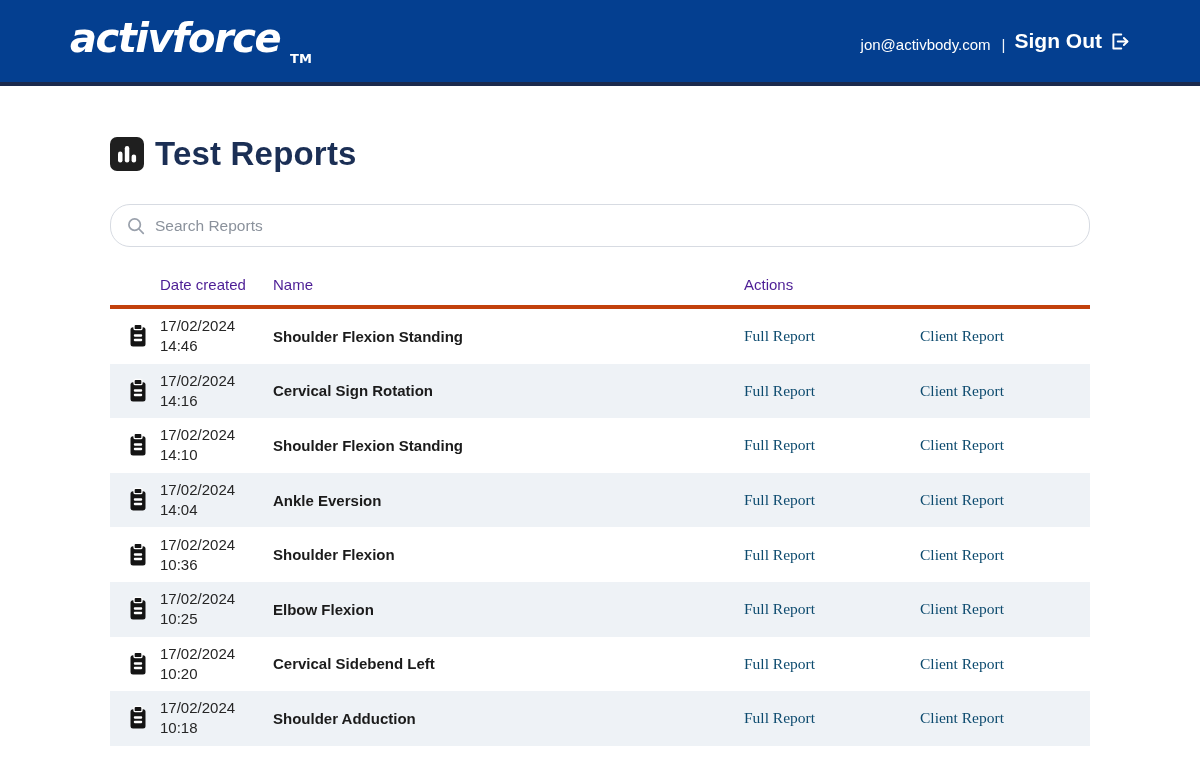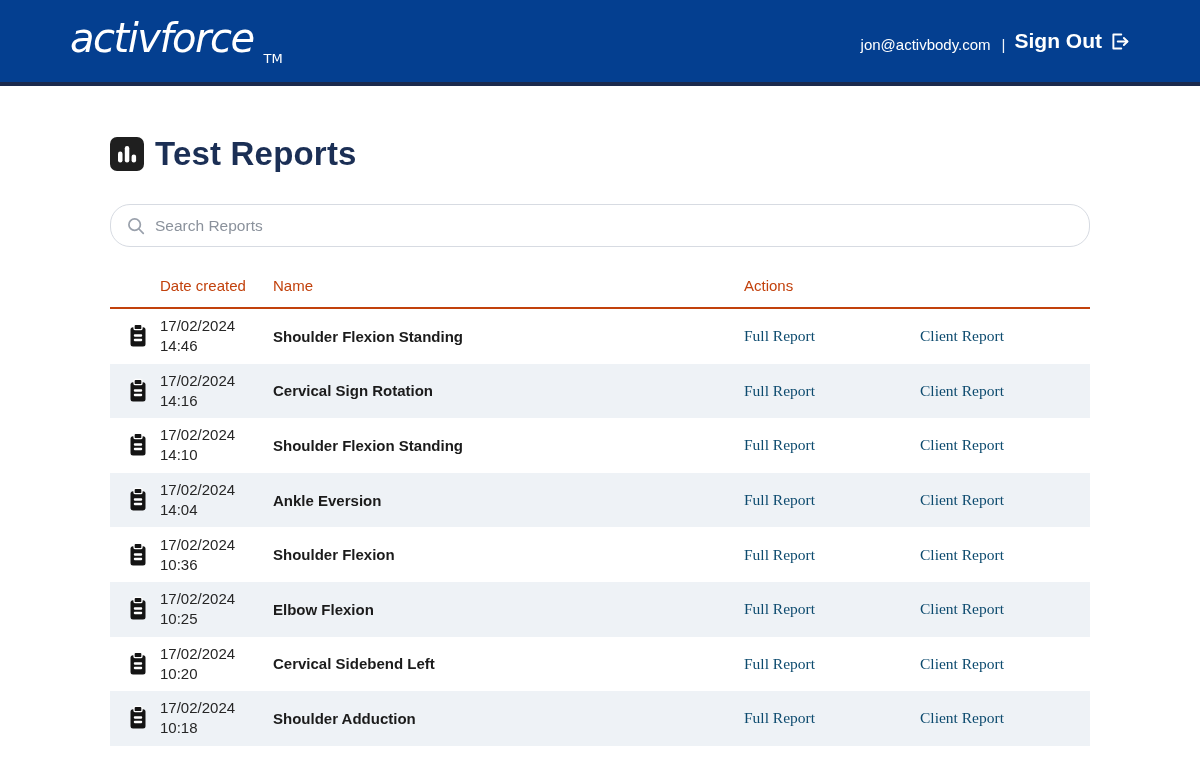--- a/index.html
+++ b/index.html
@@ -17,21 +17,21 @@
     background: #043f90;
     border-bottom: 4px solid #1b2a4d;
     display: flex;
     align-items: center;
     justify-content: space-between;
     padding: 0 70px;
   }
   .logo {
     color: #ffffff;
     font-family: "DejaVu Sans", sans-serif;
-    font-weight: normal;
+    font-weight: bold;
     font-style: italic;
     font-size: 40px;
     letter-spacing: -1.5px;
     cursor: pointer;
     line-height: 1;
     display: flex;
     align-items: flex-start;
   }
   .logo .tm {
     font-size: 13px;
@@ -101,23 +101,23 @@
 
   
   .table { margin-top: 16px; }
   .thead, .row {
     display: grid;
     grid-template-columns: 50px 113px 1fr 176px 170px;
     align-items: center;
   }
   .thead {
     height: 46px;
-    color: #c2410c;
+    color: #4c1d95;
     font-size: 15px;
-    border-bottom: 2px solid #c2410c;
+    border-bottom: 4px solid #c2410c;
   }
   .row { height: 54.6px; background: #ffffff; }
   .row:nth-child(even) { background: #eef2f6; }
 
   .cell-icon { padding-left: 18px; display: flex; align-items: center; }
   .cell-icon svg { display: block; }
   .cell-date { font-size: 15px; color: #262626; line-height: 20px; }
   .cell-name { font-size: 15px; font-weight: bold; color: #1b1b1b; }
   .report-link {
     font-size: 15.5px;

